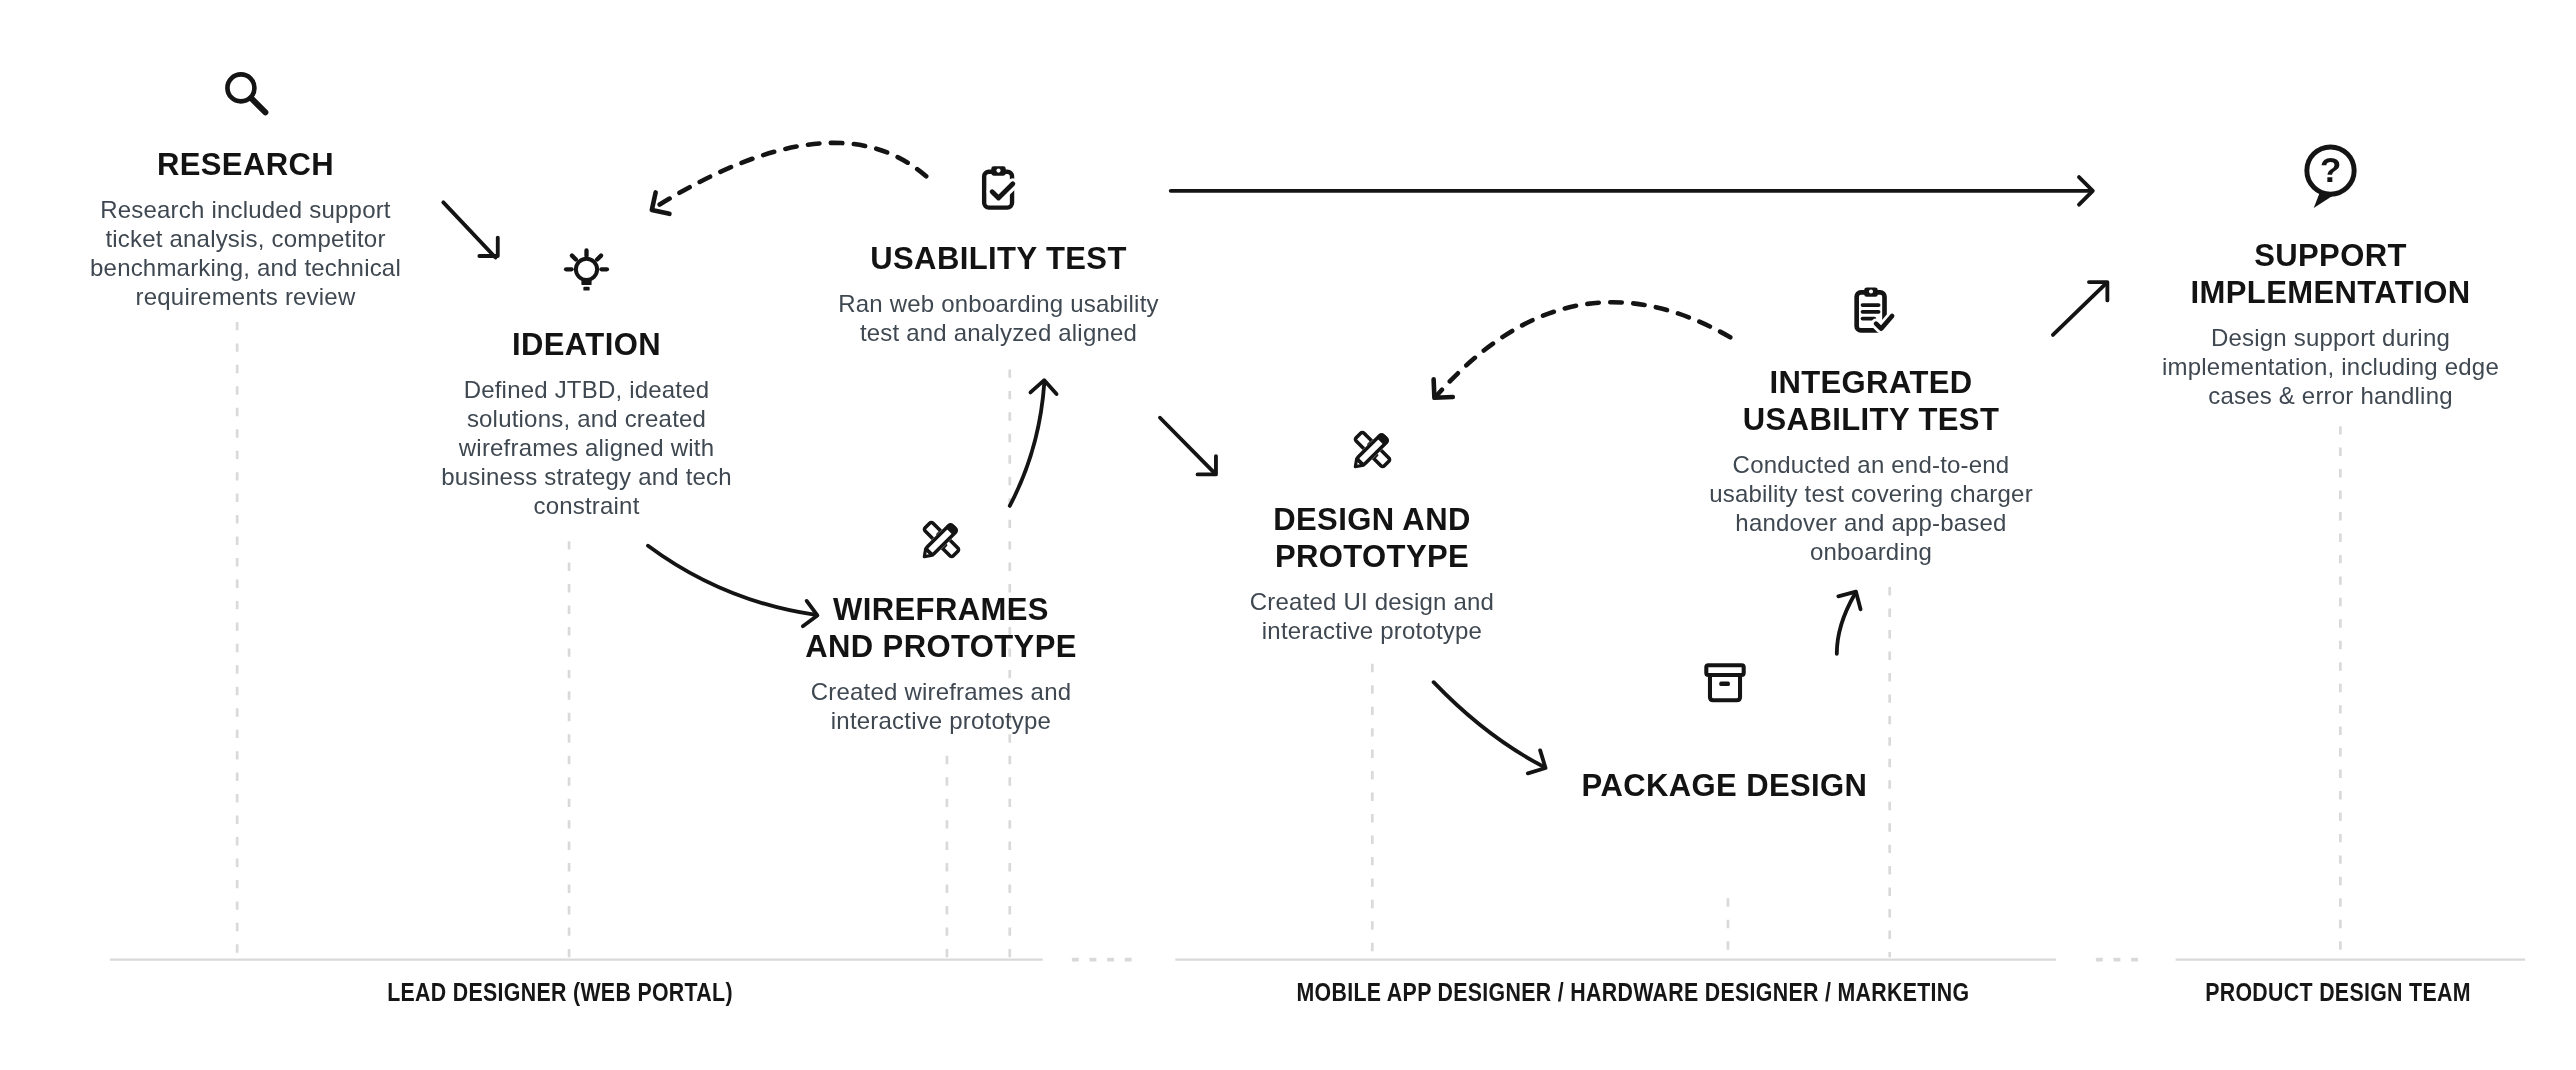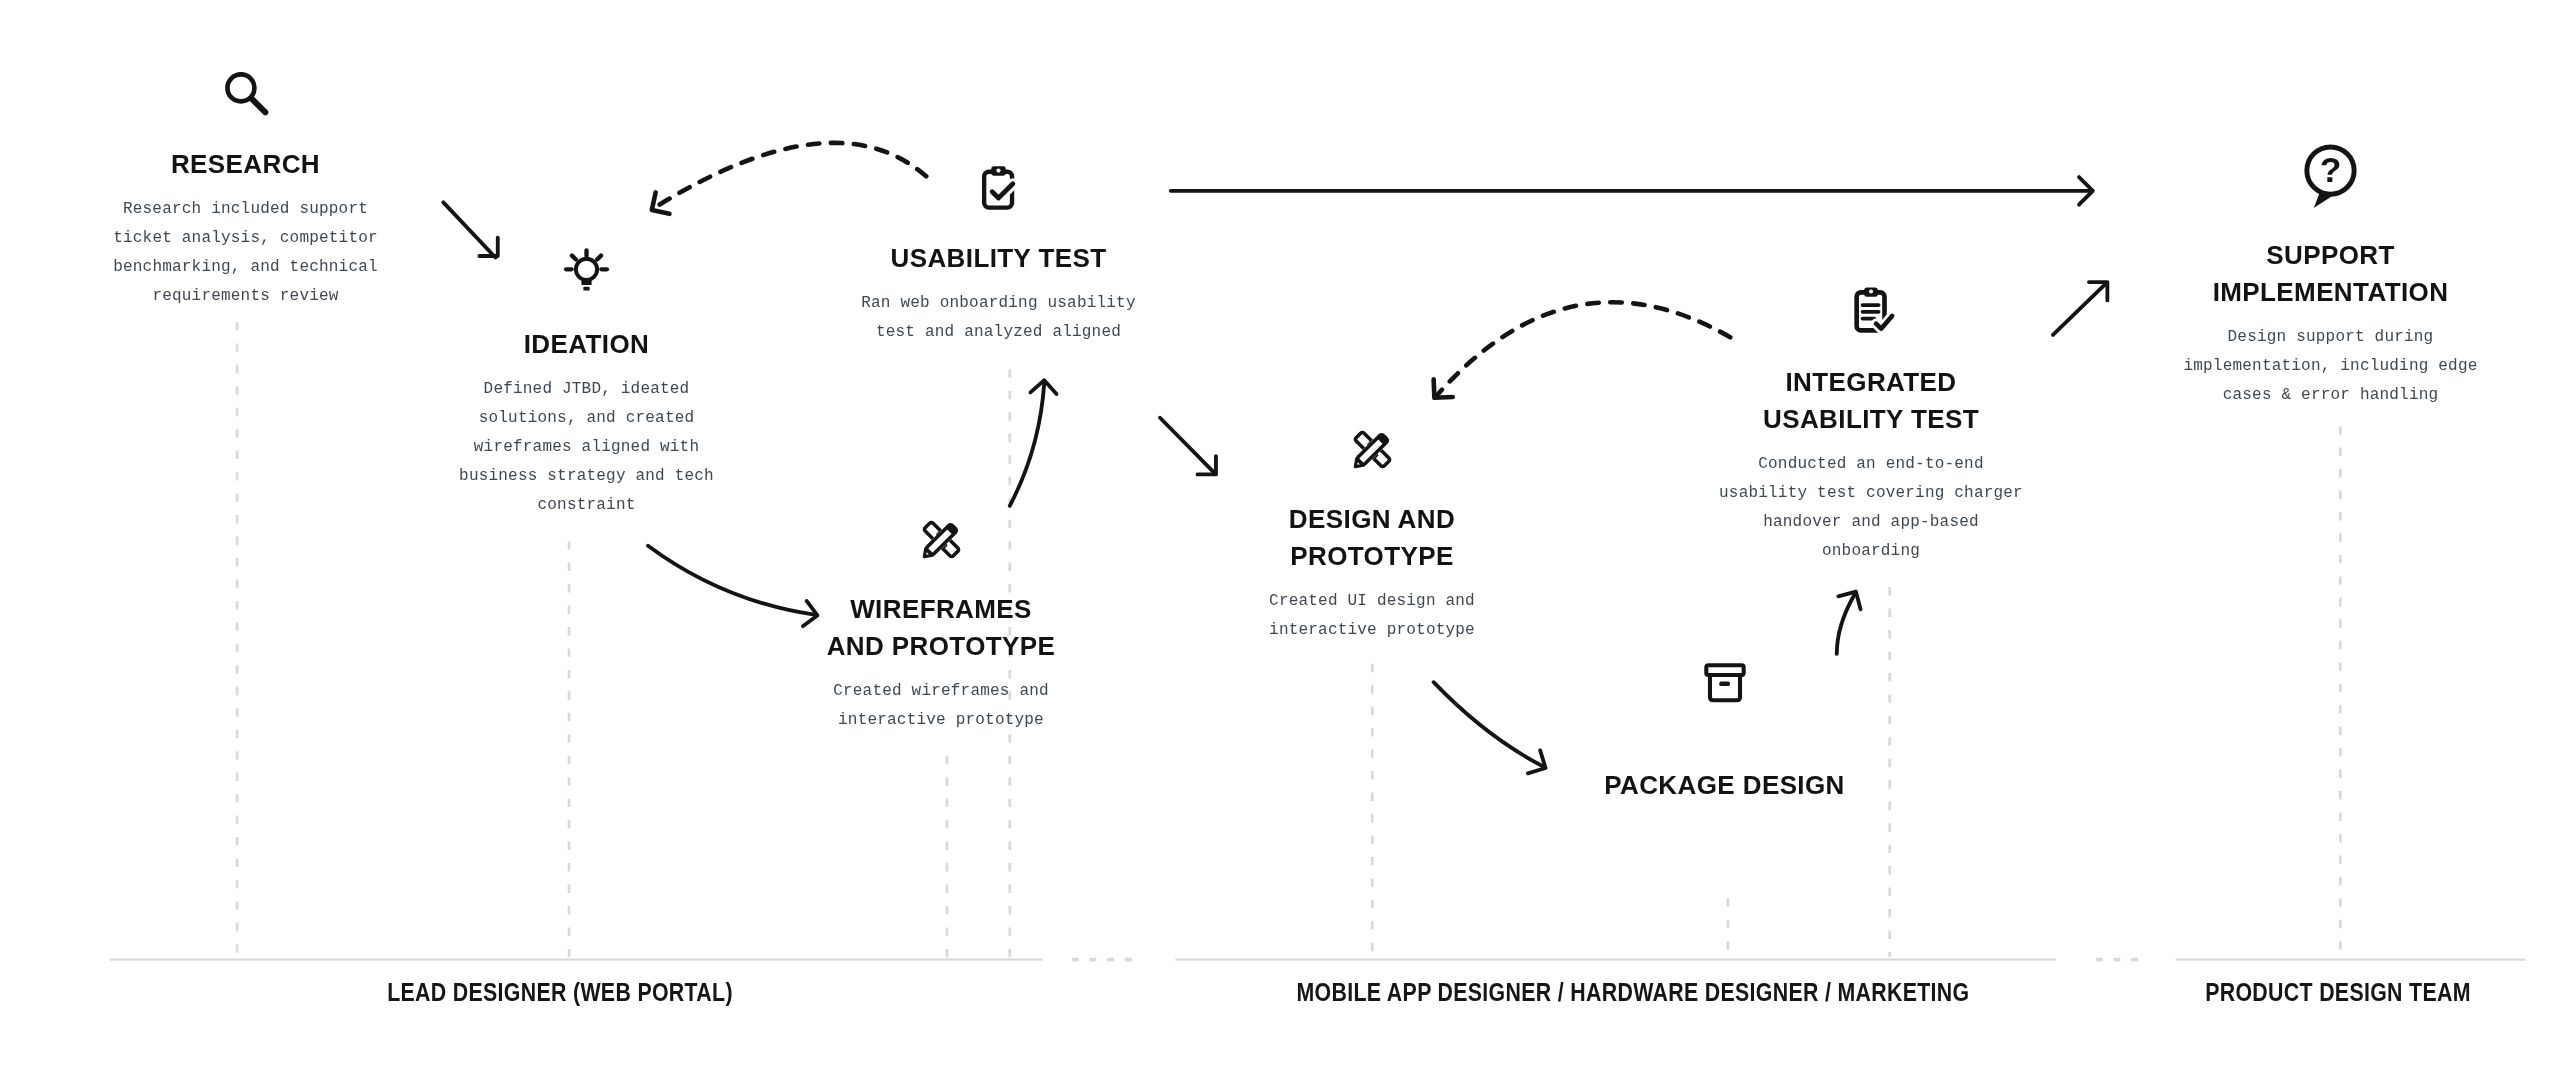--- a/index.html
+++ b/index.html
@@ -1,22 +1,22 @@
 <!DOCTYPE html>
 <html style="font-size:12.3px"><head>
 <meta charset="utf-8">
 <style>
   html,body{margin:0;padding:0;background:#ffffff;}
   body{font-family:"Liberation Sans", sans-serif;}
   #canvas{position:relative;width:2576px;height:1070px;background:#ffffff;overflow:hidden;}
   #flow-layer{position:absolute;left:0;top:0;width:2576px;height:1070px;}
   .stage{position:absolute;display:flex;flex-direction:column;align-items:center;text-align:center;}
   .stage-icon{flex:0 0 auto;}
-  .stage-title{margin:26px 0 0 0;font-size:26px;line-height:37px;font-weight:bold;color:#131313;letter-spacing:0.4px;white-space:pre-line;}
-  .stage-desc{margin:12.3px 0 0 0;font-size:16px;line-height:29px;color:#3f4851;letter-spacing:0.2px;white-space:pre-line;font-family:Liberation Mono, monospace;}
+  .stage-title{margin:26px 0 0 0;font-size:31px;line-height:37px;font-weight:bold;color:#131313;letter-spacing:0.4px;white-space:pre-line;}
+  .stage-desc{margin:12.3px 0 0 0;font-size:24px;line-height:29px;color:#3f4851;letter-spacing:0.2px;white-space:pre-line;}
   .lane-label{position:absolute;font-size:26px;font-weight:bold;color:#161616;letter-spacing:0.4px;white-space:nowrap;transform:translateX(-50%) scaleX(.82);}
   svg{display:block;}
   .ink-stroke{stroke:#141414;fill:none;stroke-linecap:round;stroke-linejoin:round;}
   .ink-fill{fill:#141414;stroke:none;}
 </style>
 </head>
 <body>
 
 <div id="canvas">
 

